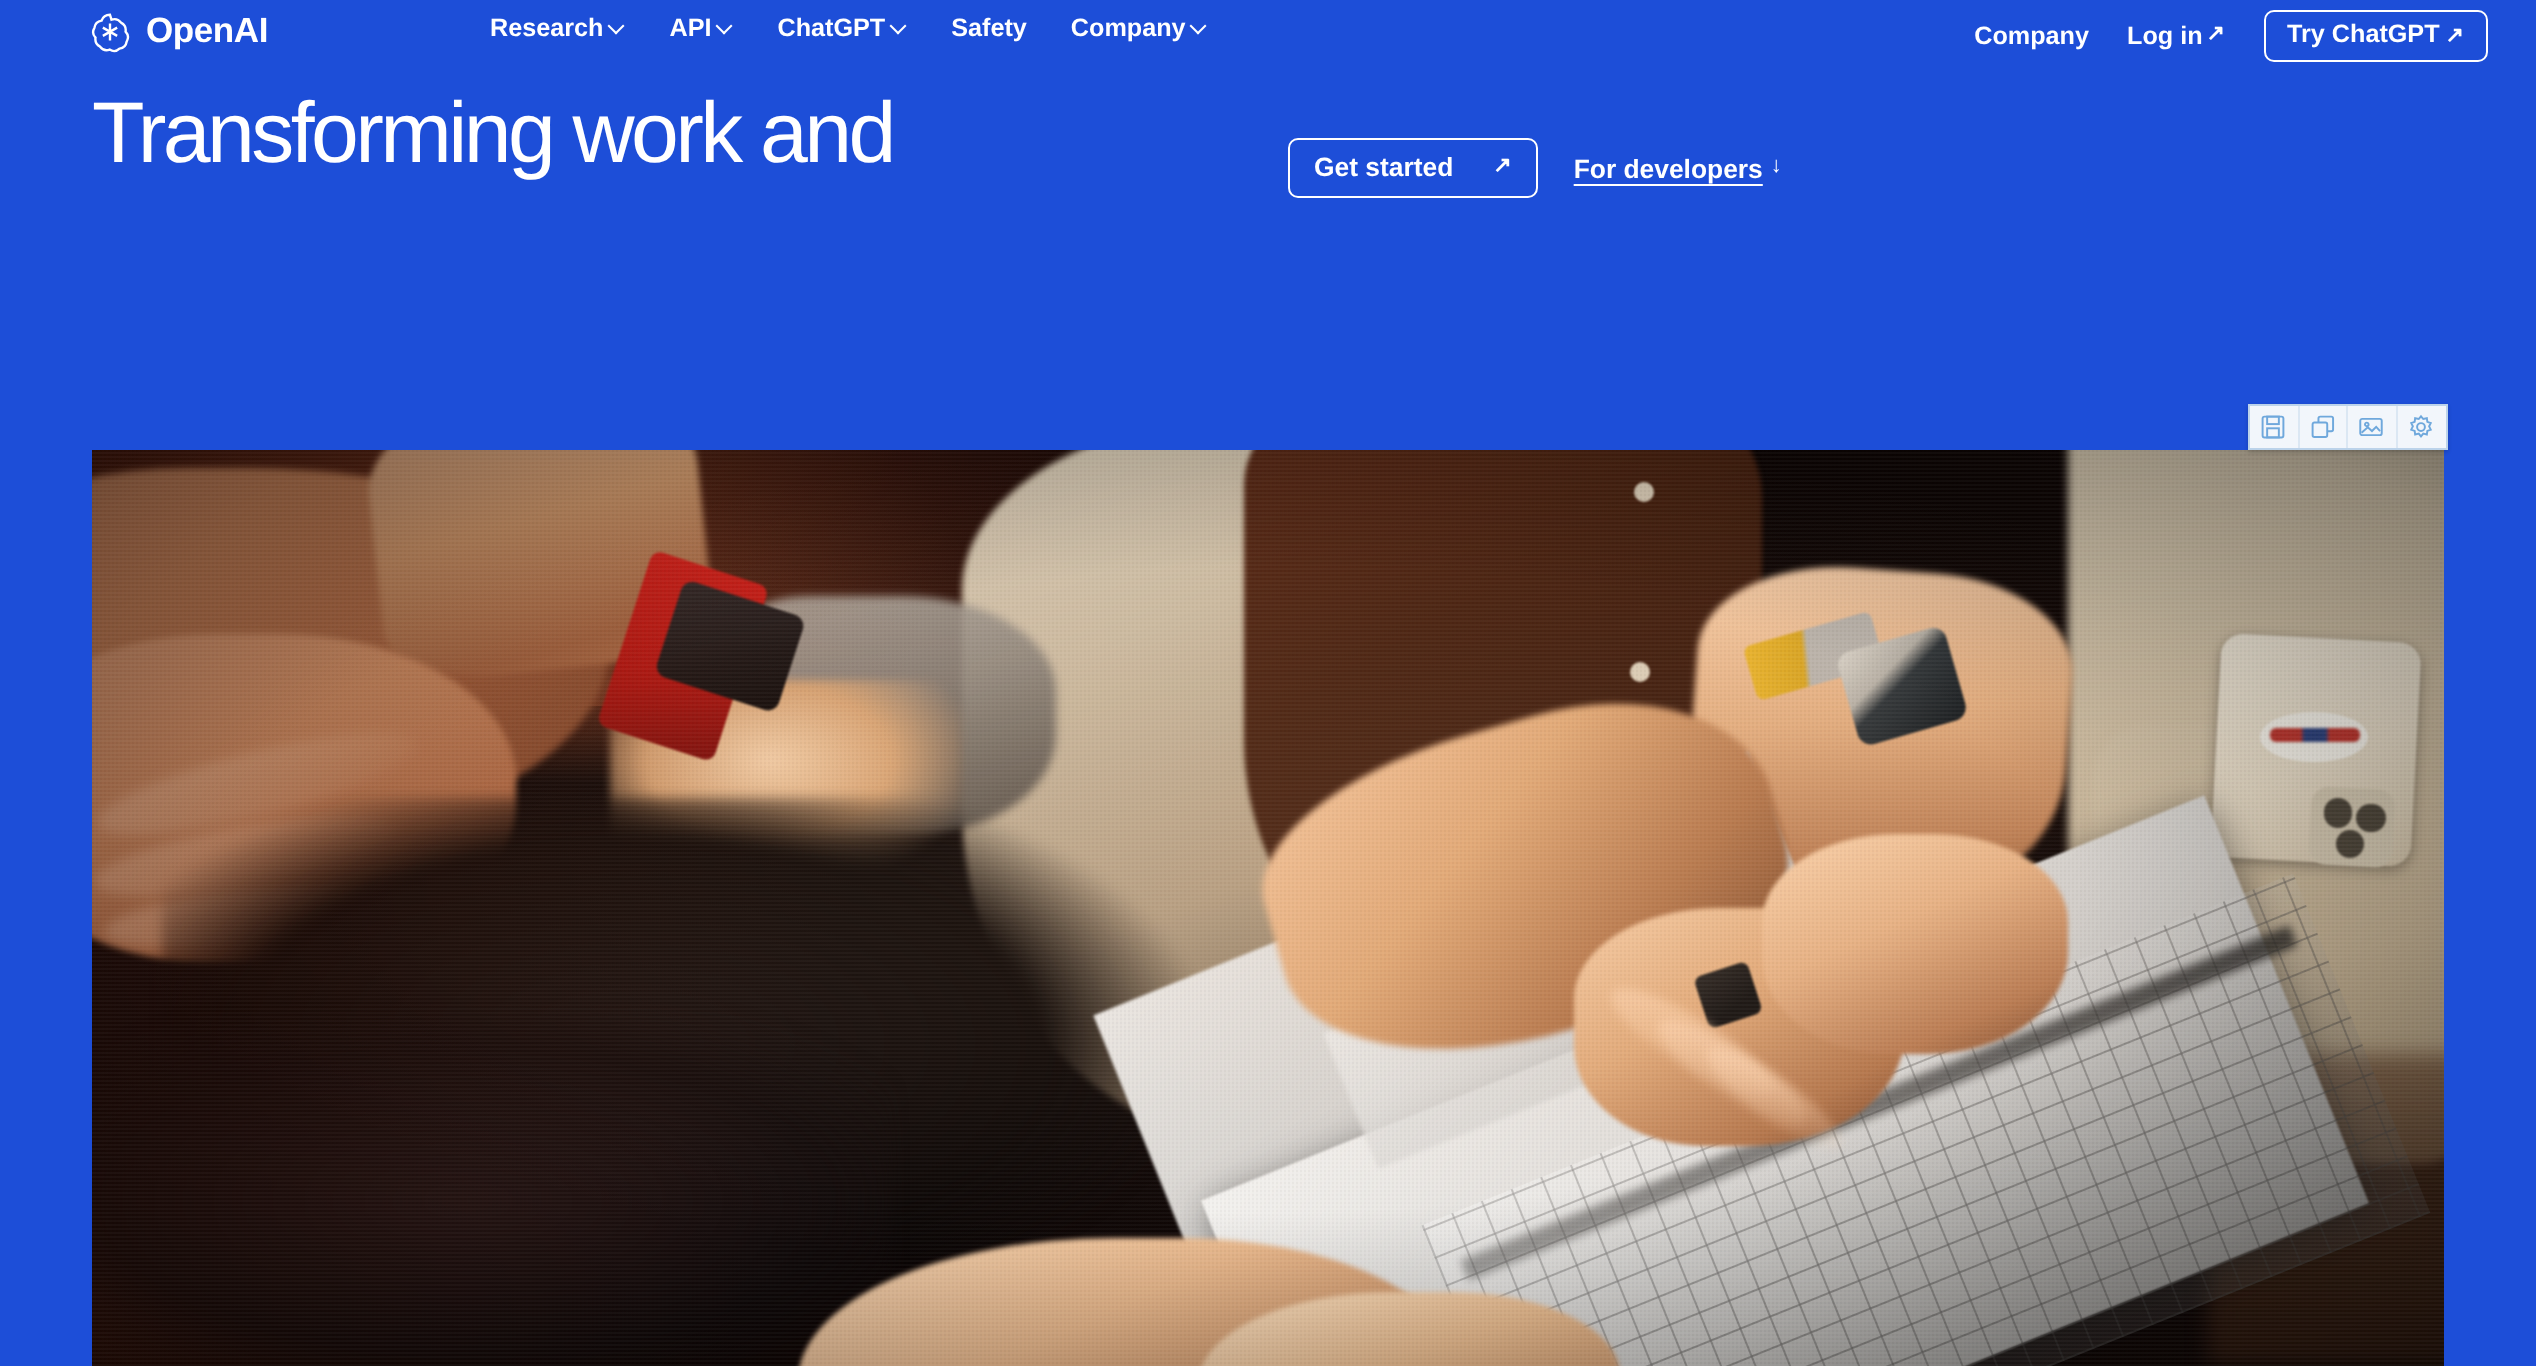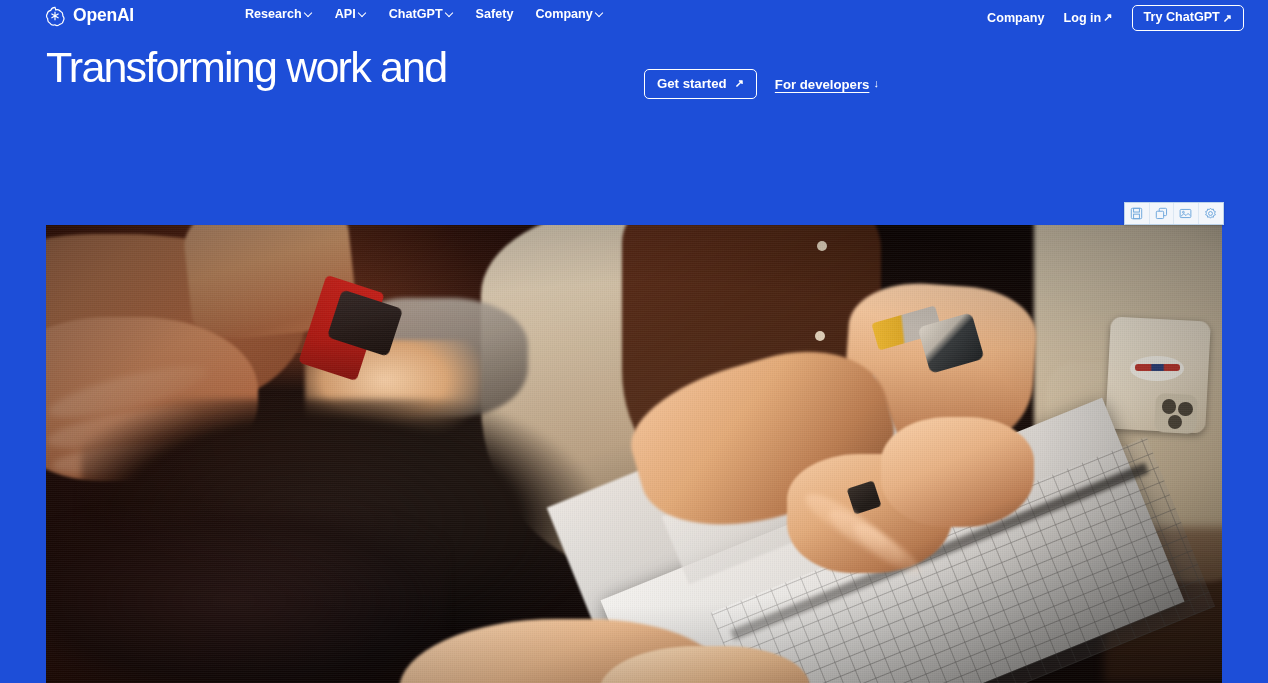--- a/index.html
+++ b/index.html
@@ -169,21 +169,21 @@
     border: 1.3px solid #fff;
     border-radius: 5px;
     padding: 7px 12px 8px 12px;
     font-size: 13.2px;
     font-weight: 700;
     color: #fff;
     background: transparent;
     cursor: pointer;
     display: flex;
     align-items: center;
-    gap: 8px;
+    gap: 20px;
     white-space: nowrap;
     line-height: 1;
     font-family: "Liberation Sans", sans-serif;
   }
   .link-underline {
     font-size: 13.2px;
     font-weight: 700;
     color: #fff;
     cursor: pointer;
     display: flex;

